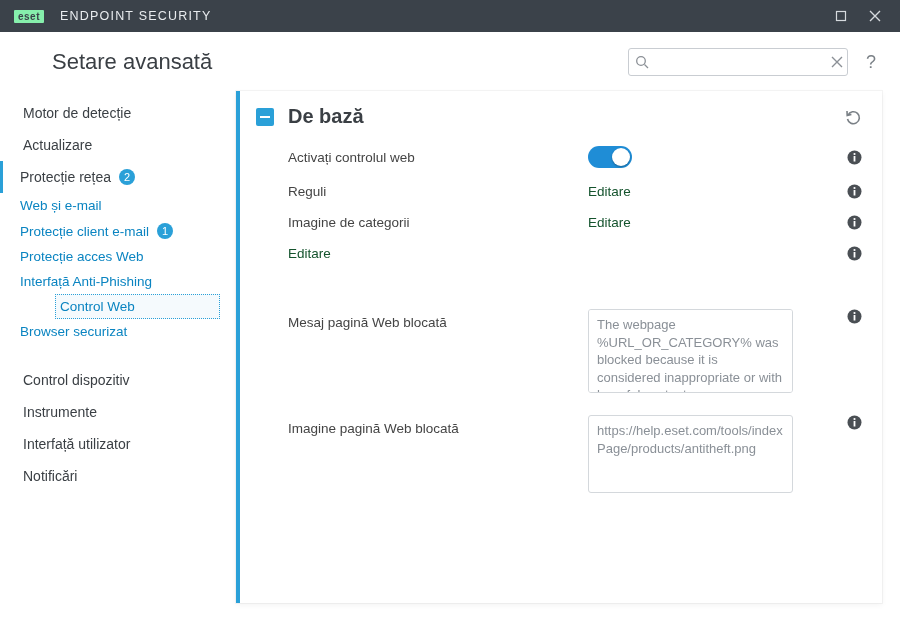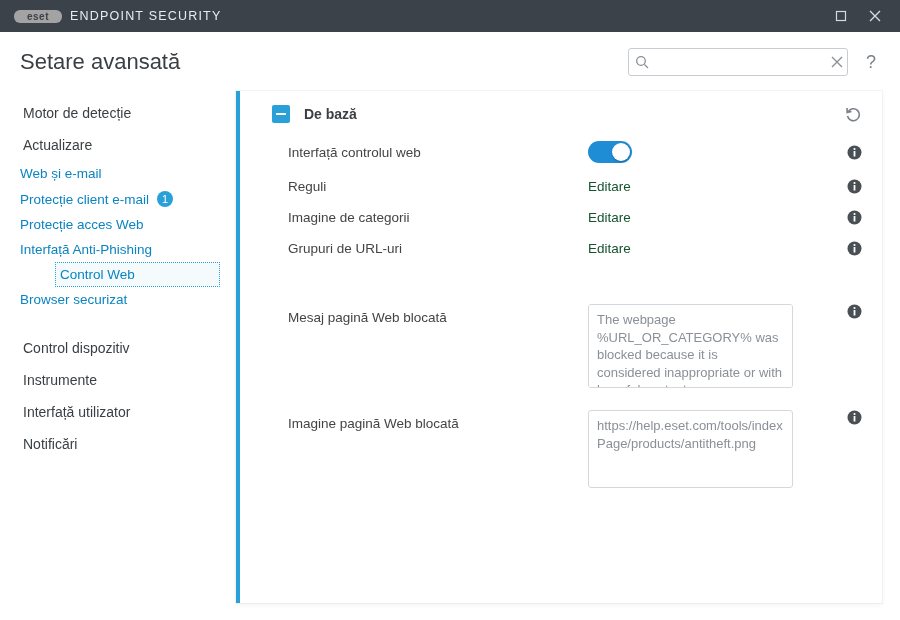--- a/index.html
+++ b/index.html
@@ -8,34 +8,35 @@
   
   .titlebar {
     height: 32px;
     background: #3b424a;
     display: flex;
     align-items: center;
     padding: 0 8px 0 14px;
     color: #fff;
   }
   .titlebar .brand-eset {
-    background: #a3a3a3; color:#3b424a; font-size:10px; font-weight:700;
-    letter-spacing:0.5px; padding:1px 13px; border-radius:6px;
+    background: #86efac; color:#3b424a; font-size:10px; font-weight:700;
+    letter-spacing:0.5px; padding:1px 4px; border-radius:1px;
   }
   .titlebar .brand-prod {
-    font-size: 12.5px; letter-spacing: 1.2px; font-weight:400; margin-left:8px; color:#e9ecef;
+    font-size: 12.5px; letter-spacing: 1.2px; font-weight:400; margin-left:16px; color:#e9ecef;
   }
   .titlebar .spacer { flex:1; }
   .titlebar .winbtn { width:34px; height:32px; display:flex; align-items:center; justify-content:center; cursor:pointer; color:#d6dade; }
   .titlebar .winbtn svg { stroke:#d6dade; }
 
   
   .pagetop {
     display:flex; align-items:center; padding: 16px 20px 10px 20px;
     border-bottom:1px solid #fff;
+    margin-left:32px;
   }
   .pagetop h1 { font-size:22px; font-weight:400; color:#3a3f44; }
   .pagetop .spacer { flex:1; }
   .searchwrap {
     width:220px; height:28px; border:1px solid #c9cdd2; border-radius:3px;
     display:flex; align-items:center; padding:0 6px; background:#fff;
     position:relative;
   }
   .searchwrap .sicon { color:#8b9096; margin-right:6px; display:flex; }
   .searchwrap input { flex:1; border:none; outline:none; font-size:13px; background:transparent;}
@@ -72,22 +73,22 @@
   .sidebar .subblock { border-left:0px; margin-left:-6px; padding-left:6px;}
 
   
   .content {
     flex:1; margin:4px 18px 8px 6px; background:#fff;
     box-shadow: 0 0 0 1px rgba(0,0,0,0.04), 0 2px 6px rgba(0,0,0,0.05);
     border-left:4px solid #2aa0d8;
     overflow:auto;
   }
   .sectionhead {
-    display:flex; align-items:center; padding:14px 20px 10px 32px;
-    font-weight:600; color:#3a3f44; font-size:14px;
+    display:flex; align-items:center; padding:14px 20px 10px 16px;
+    font-weight:600; color:#3a3f44; font-size:20px;
   }
   .collapsebtn {
     width:18px; height:18px; background:#2aa0d8; border-radius:2px;
     display:flex; align-items:center; justify-content:center; margin-right:14px;
     cursor:pointer;
   }
   .collapsebtn .bar { width:10px; height:2px; background:#fff; }
   .sectionhead .flex1 { flex:1; }
   .revertbtn { color:#7a8086; cursor:pointer; display:flex; }
 
@@ -171,20 +172,24 @@
 <div class="main">
 
   <div class="sidebar">
     <div class="group">
       <div class="item top">
           <span>Motor de detecție</span>
         </div>
       <div class="item top">
           <span>Actualizare</span>
         </div>
+      <div class="item top active-top">
+        <span>Protecție rețea</span>
+        <span class="badge">2</span>
+      </div>
 
       <div class="subblock">
         <div class="item sub link">
             <span>Web și e-mail</span>
           </div>
         <div class="item sub link">
           <span>Protecție client e-mail</span>
           <span class="badge">1</span>
         </div>
         <div class="item sub link">
@@ -225,21 +230,21 @@
       <div class="flex1"></div>
       <div class="revertbtn">
         <svg width="18" height="18" viewBox="0 0 18 18" fill="none">
           <path d="M4 7 A6 6 0 1 1 3.5 11" stroke="#7a8086" stroke-width="1.6" fill="none"></path>
           <path d="M3 3 L3.2 7.4 L7.4 6.4" stroke="#7a8086" stroke-width="1.6" fill="none"></path>
         </svg>
       </div>
     </div>
 
     <div class="row">
-      <div class="label">Interfață controlul web</div>
+      <div class="label">Activați controlul web</div>
       <div class="control">
         <div class="toggle">
           <div class="knob"></div>
         </div>
       </div>
       <div class="info">
         <svg width="15" height="15" viewBox="0 0 15 15">
             <circle cx="7.5" cy="7.5" r="7" fill="#4a4f54"></circle>
             <rect x="6.6" y="6" width="1.8" height="5.5" fill="#fff"></rect>
             <circle cx="7.5" cy="4" r="1.1" fill="#fff"></circle>
@@ -269,21 +274,20 @@
       <div class="info">
         <svg width="15" height="15" viewBox="0 0 15 15">
             <circle cx="7.5" cy="7.5" r="7" fill="#4a4f54"></circle>
             <rect x="6.6" y="6" width="1.8" height="5.5" fill="#fff"></rect>
             <circle cx="7.5" cy="4" r="1.1" fill="#fff"></circle>
           </svg>
       </div>
     </div>
 
     <div class="row">
-      <div class="label">Grupuri de URL-uri</div>
       <div class="control">
           <span class="linkaction">Editare</span>
         </div>
       <div class="info">
         <svg width="15" height="15" viewBox="0 0 15 15">
             <circle cx="7.5" cy="7.5" r="7" fill="#4a4f54"></circle>
             <rect x="6.6" y="6" width="1.8" height="5.5" fill="#fff"></rect>
             <circle cx="7.5" cy="4" r="1.1" fill="#fff"></circle>
           </svg>
       </div>

